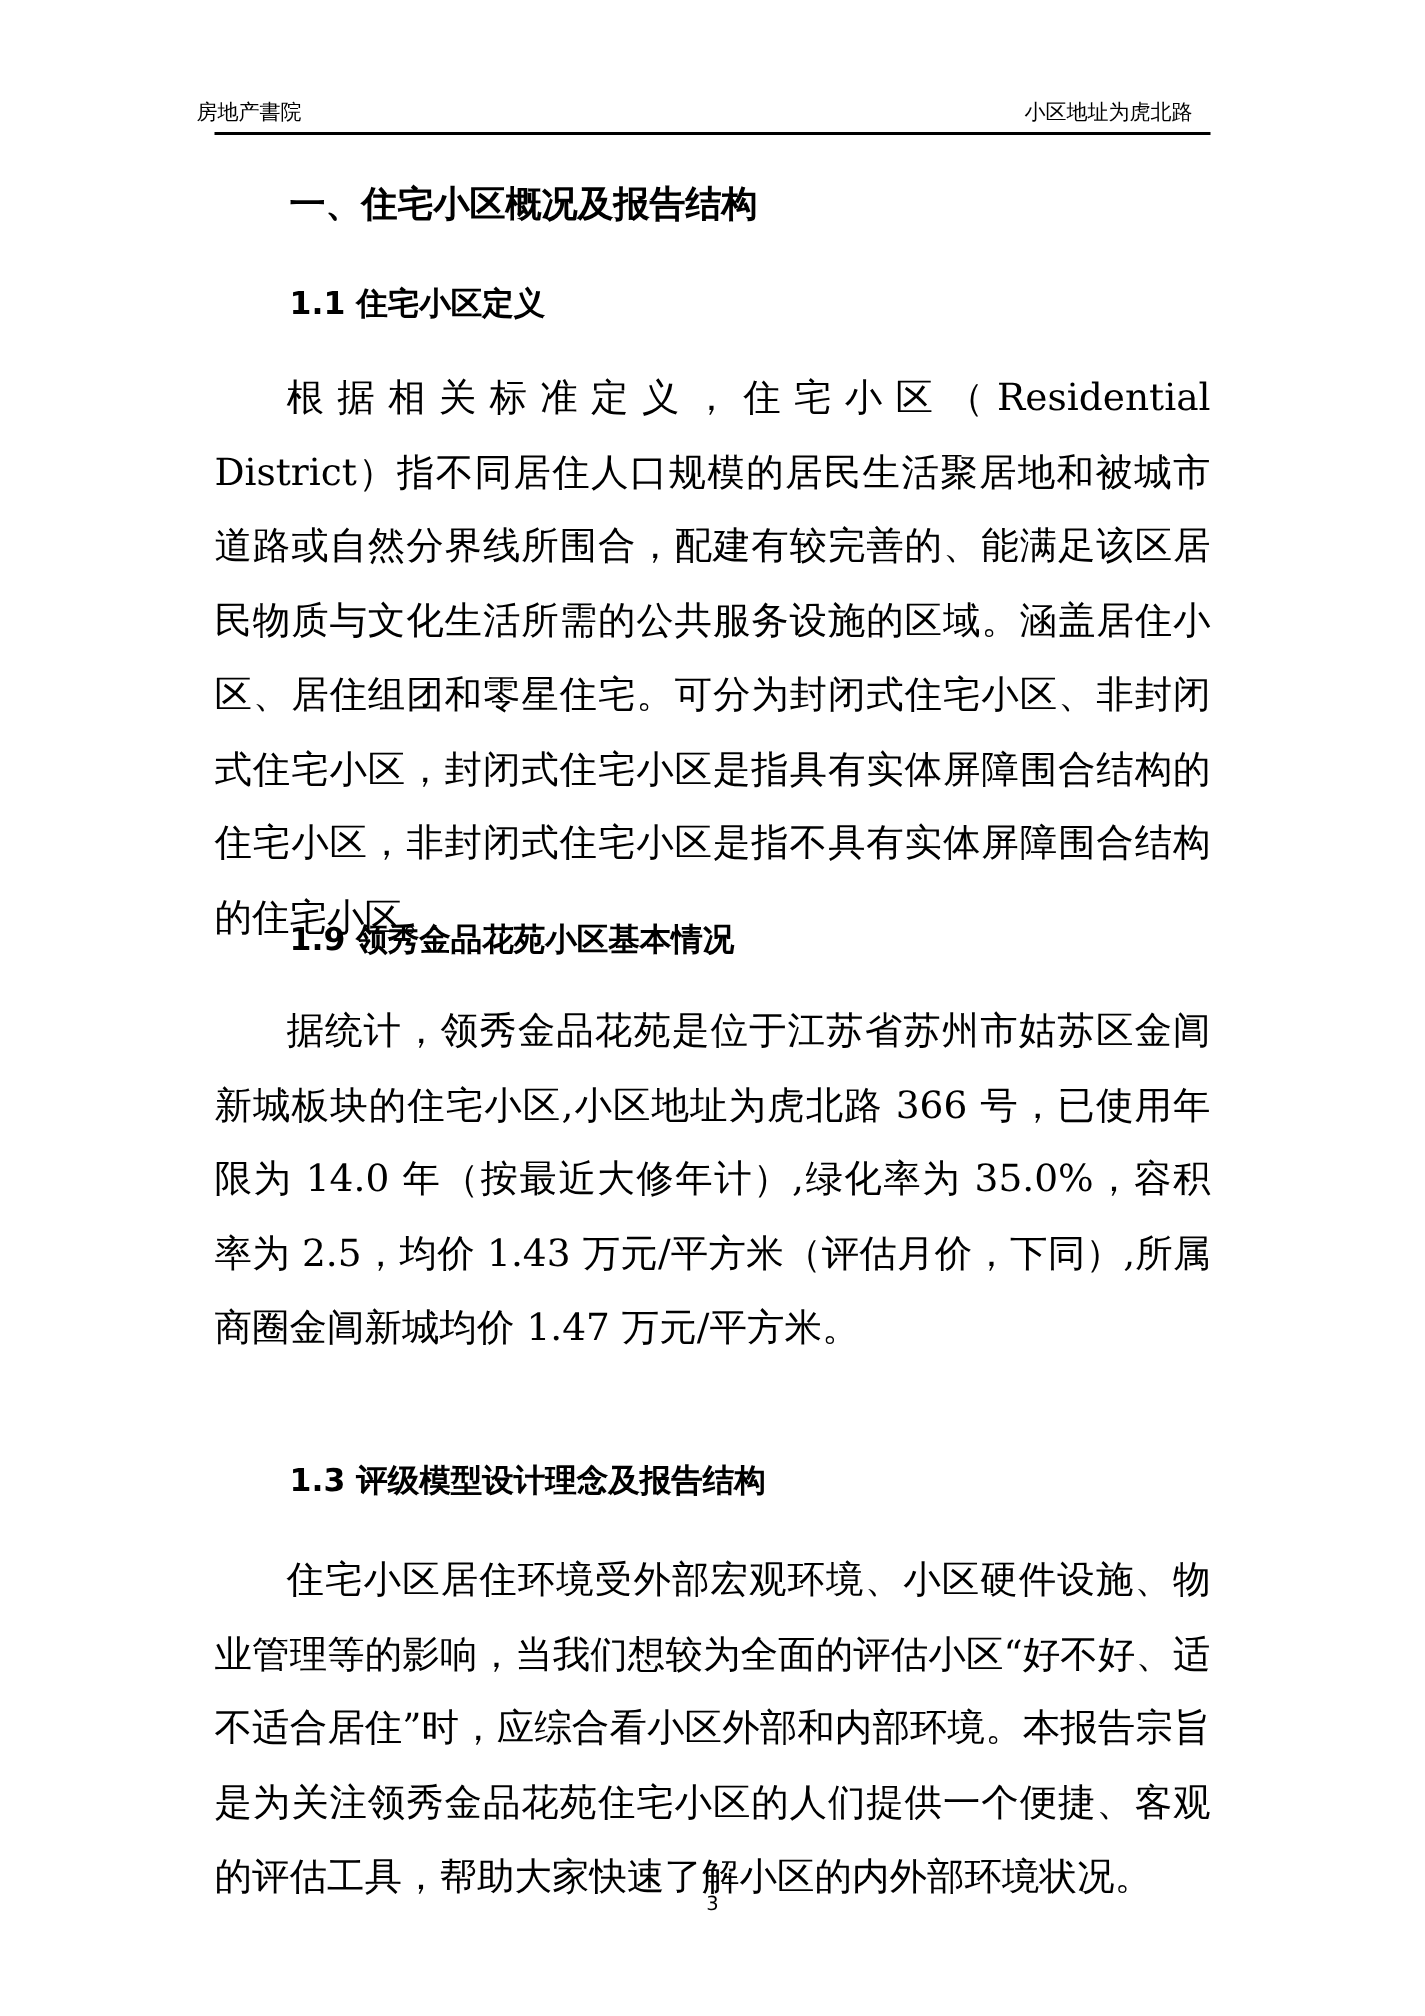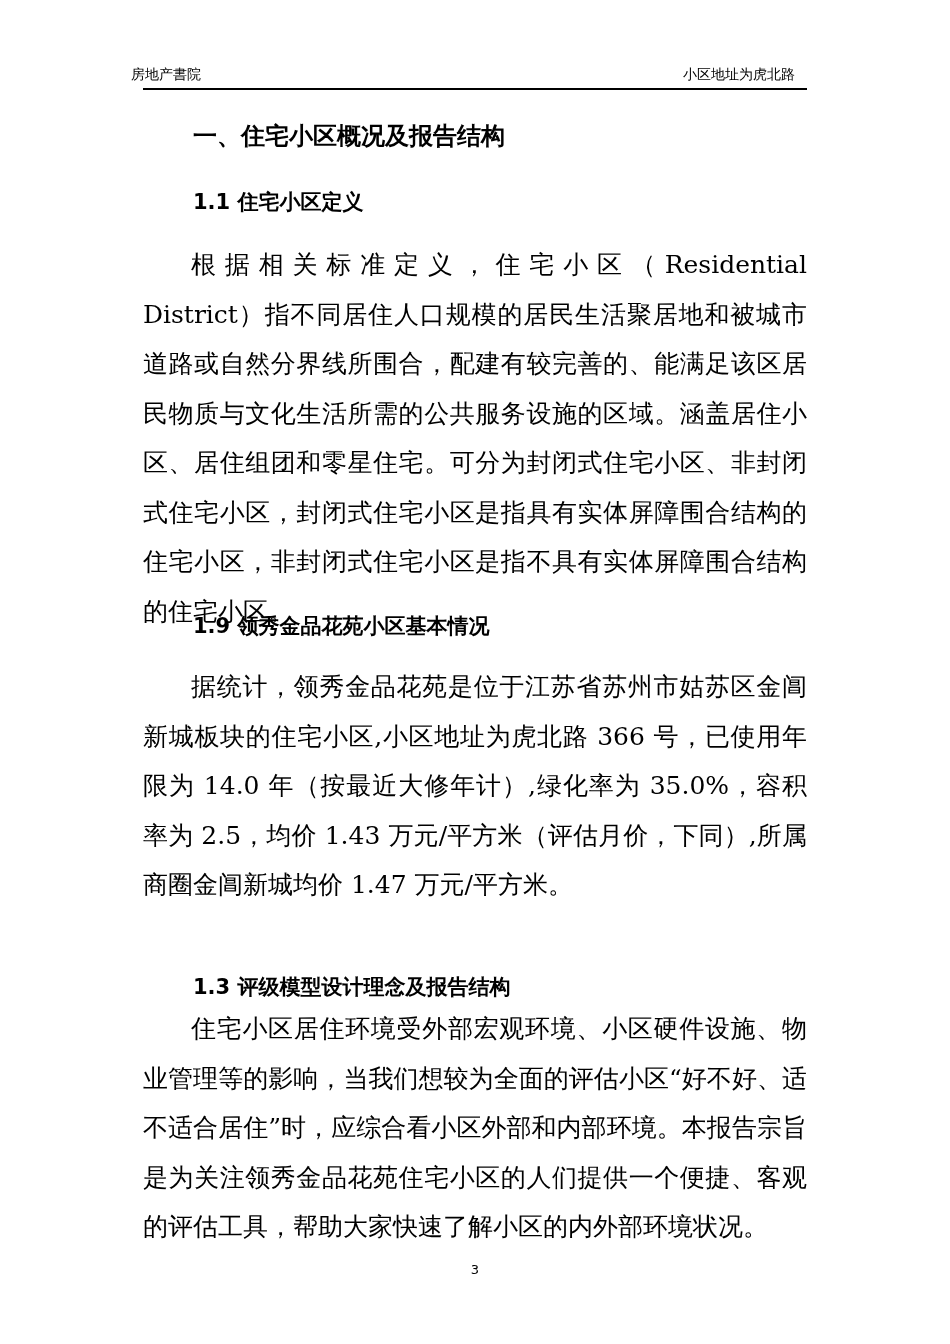--- a/index.html
+++ b/index.html
@@ -30,15 +30,15 @@
 
 <div class="h1">一、住宅小区概况及报告结构</div>
 
 <div class="h2" style="top:188px;text-align:right;">1.1 住宅小区定义</div>
 <div class="para" style="top:240px;">根据相关标准定义，住宅小区（Residential District）指不同居住人口规模的居民生活聚居地和被城市道路或自然分界线所围合，配建有较完善的、能满足该区居民物质与文化生活所需的公共服务设施的区域。涵盖居住小区、居住组团和零星住宅。可分为封闭式住宅小区、非封闭式住宅小区，封闭式住宅小区是指具有实体屏障围合结构的住宅小区，非封闭式住宅小区是指不具有实体屏障围合结构的住宅小区。</div>
 
 <div class="h2" style="top:612px;">1.9 领秀金品花苑小区基本情况</div>
 <div class="para" style="top:662px;">据统计，领秀金品花苑是位于江苏省苏州市姑苏区金阊新城板块的住宅小区,小区地址为虎北路 366 号，已使用年限为 14.0 年（按最近大修年计）,绿化率为 35.0%，容积率为 2.5，均价 1.43 万元/平方米（评估月价，下同）,所属商圈金阊新城均价 1.47 万元/平方米。</div>
 
 <div class="h2" style="top:934px;margin-top:39px;">1.3 评级模型设计理念及报告结构</div>
-<div class="para" style="top:1004px;">住宅小区居住环境受外部宏观环境、小区硬件设施、物业管理等的影响，当我们想较为全面的评估小区“好不好、适不适合居住”时，应综合看小区外部和内部环境。本报告宗旨是为关注领秀金品花苑住宅小区的人们提供一个便捷、客观的评估工具，帮助大家快速了解小区的内外部环境状况。</div>
+<div class="para" style="top:1028px;">住宅小区居住环境受外部宏观环境、小区硬件设施、物业管理等的影响，当我们想较为全面的评估小区“好不好、适不适合居住”时，应综合看小区外部和内部环境。本报告宗旨是为关注领秀金品花苑住宅小区的人们提供一个便捷、客观的评估工具，帮助大家快速了解小区的内外部环境状况。</div>
 
 <div class="footer">3</div>
 
 </body></html>

